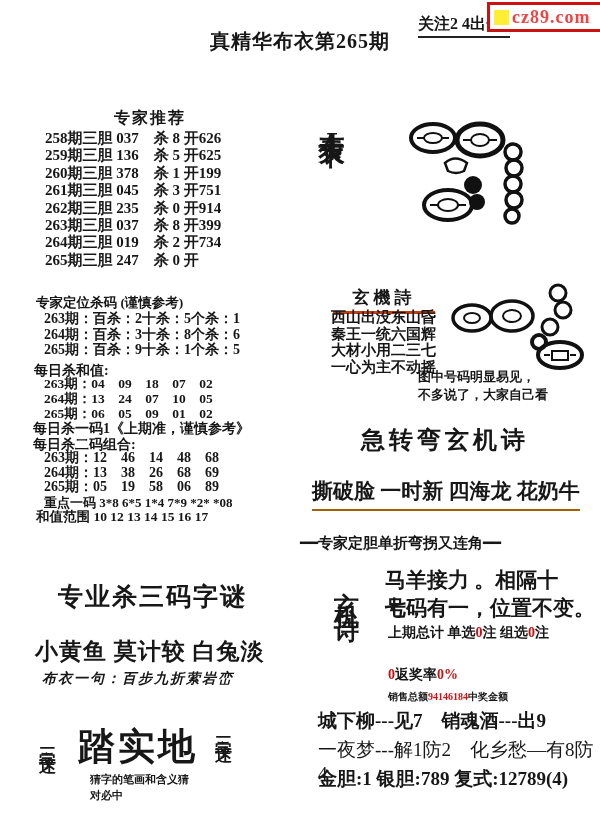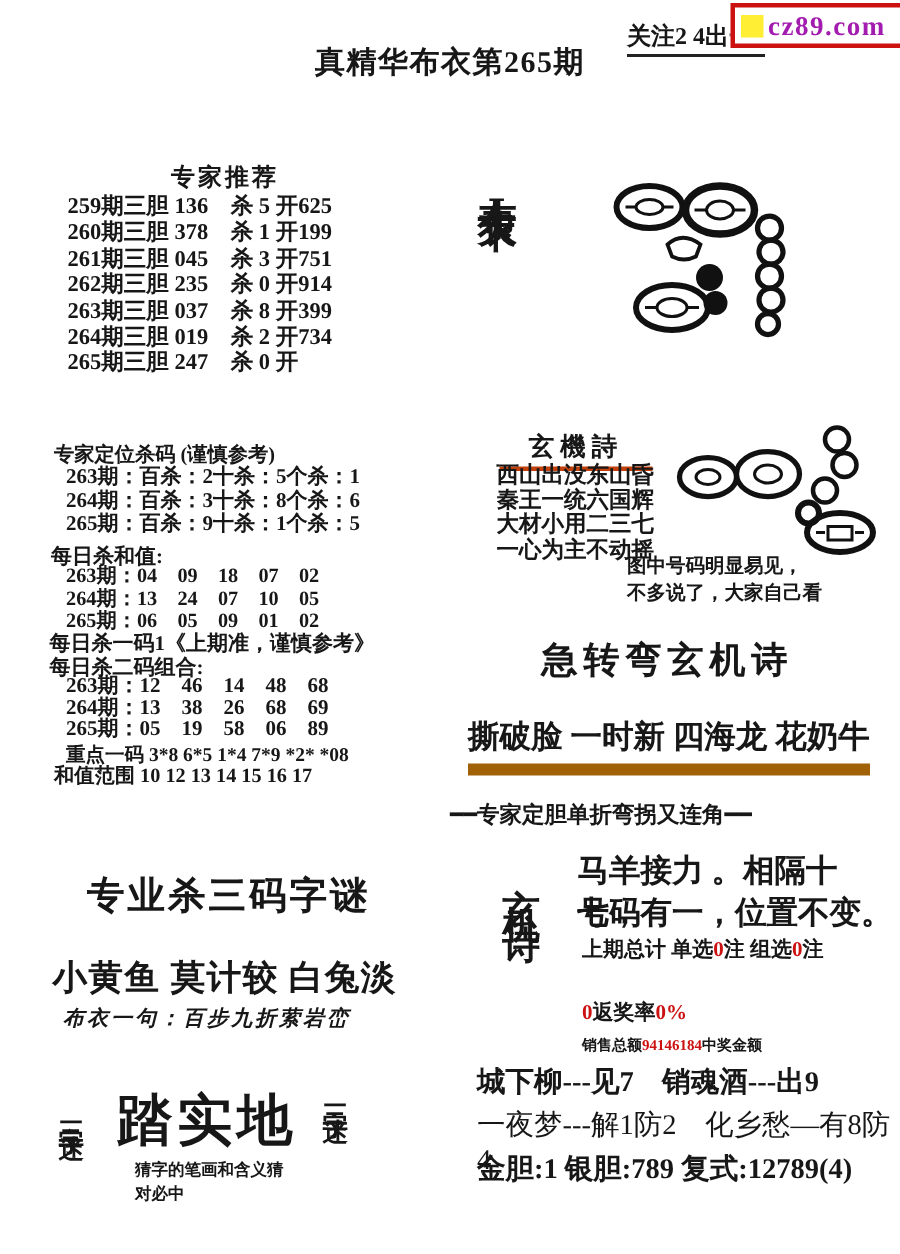--- a/index.html
+++ b/index.html
@@ -9,21 +9,21 @@
     overflow:hidden;margin:0 auto;
   }
   .abs{position:absolute;}
   .red{color:#cc1111;}
   .vtext{writing-mode:vertical-rl;text-orientation:upright;}
   .rowline{white-space:pre;}
   
   #logo{left:487px;top:2px;width:104px;height:24px;border:3px solid #cc1111;
         background:#fff;display:flex;align-items:center;padding:0 4px;gap:3px;z-index:5;}
   #logo .sq{width:15px;height:15px;background:#ffee33;flex:0 0 auto;}
-  #logo .lt{color:#a21caf;font-weight:bold;font-size:18px;letter-spacing:1px;line-height:1;}
+  #logo .lt{color:#ef4444;font-weight:bold;font-size:18px;letter-spacing:1px;line-height:1;}
   #follow{left:418px;top:14px;font-weight:bold;font-size:16px;border-bottom:2px solid #222;
           padding-bottom:1px;z-index:1;}
   #title{left:0;width:600px;top:28px;text-align:center;font-weight:bold;font-size:20px;letter-spacing:1px;}
   
   #expert-title{left:95px;top:108px;width:110px;text-align:center;font-weight:bold;font-size:16px;letter-spacing:2px;}
   #expert-rows{left:45px;top:130px;font-weight:bold;font-size:15px;line-height:17.4px;}
   #poskill-title{left:36px;top:294px;font-weight:bold;font-size:13.5px;}
   #poskill-rows{left:44px;top:311px;font-weight:bold;font-size:14px;line-height:15.7px;}
   #sumkill-title{left:34px;top:362px;font-weight:bold;font-size:14px;}
   #sumkill-rows{left:44px;top:377px;font-weight:bold;font-size:13.5px;line-height:14.8px;}
@@ -43,21 +43,21 @@
   
   #byt-title{left:314px;top:112px;font-weight:bold;font-size:26px;height:160px;letter-spacing:4px;}
   #coin1{left:403px;top:108px;}
   #xj-title{left:333px;top:286px;width:102px;text-align:center;font-weight:bold;font-size:17px;
             border-bottom:3px solid #c2410c;padding-bottom:2px;letter-spacing:4px;}
   #xj-lines{left:331px;top:309px;font-weight:bold;font-size:15px;line-height:16.5px;}
   #coin2{left:446px;top:282px;}
   #xj-cap1{left:418px;top:368px;font-weight:bold;font-size:13px;}
   #xj-cap2{left:418px;top:386px;font-weight:bold;font-size:13px;}
   #turn-title{left:300px;width:290px;top:424px;text-align:center;font-weight:bold;font-size:24px;letter-spacing:4px;}
-  #turn-line{left:312px;top:477px;font-weight:bold;font-size:21px;border-bottom:8px solid #a16207;padding-bottom:4px;}
+  #turn-line{left:312px;top:477px;font-weight:bold;font-size:21px;border-bottom:2px solid #a16207;padding-bottom:4px;}
   #dingdan{left:300px;width:295px;top:534px;text-align:left;font-weight:bold;font-size:15px;}
   #xjs-vert{left:330px;top:572px;font-weight:bold;font-size:25px;height:150px;letter-spacing:12px;}
   #xjs-line1{left:385px;top:566px;font-weight:bold;font-size:21px;}
   #xjs-line2{left:385px;top:594px;font-weight:bold;font-size:21px;}
   #stats1{left:388px;top:624px;font-weight:bold;font-size:14px;}
   #stats2{left:388px;top:675px;font-weight:bold;font-size:10px;margin-top:15px;}
   #stats3{left:388px;top:666px;font-weight:bold;font-size:14px;}
   #bot1{left:318px;top:708px;font-weight:bold;font-size:19px;}
   #bot2{left:318px;top:737px;font-weight:normal;font-size:19px;}
   #bot3{left:318px;top:766px;font-weight:bold;font-size:19px;}
@@ -70,20 +70,21 @@
 
   <div id="logo" class="abs">
     <span class="sq"></span>
     <span class="lt">cz89.com</span>
   </div>
   <div id="follow" class="abs">关注2 4出一1</div>
   <div id="title" class="abs">真精华布衣第265期</div>
 
   <div id="expert-title" class="abs">专家推荐</div>
   <div id="expert-rows" class="abs">
+    <div class="rowline">258期三胆 037　杀 8 开626</div>
     <div class="rowline">259期三胆 136　杀 5 开625</div>
     <div class="rowline">260期三胆 378　杀 1 开199</div>
     <div class="rowline">261期三胆 045　杀 3 开751</div>
     <div class="rowline">262期三胆 235　杀 0 开914</div>
     <div class="rowline">263期三胆 037　杀 8 开399</div>
     <div class="rowline">264期三胆 019　杀 2 开734</div>
     <div class="rowline">265期三胆 247　杀 0 开</div>
   </div>
 
   <div id="poskill-title" class="abs">专家定位杀码 (谨慎参考)</div>

